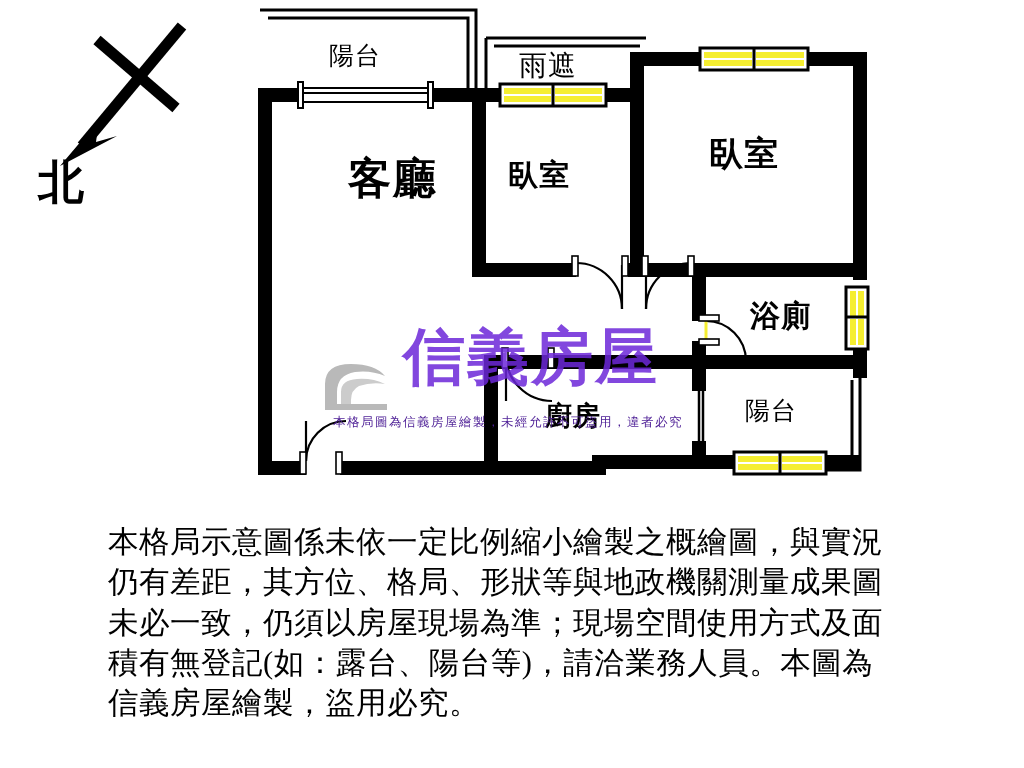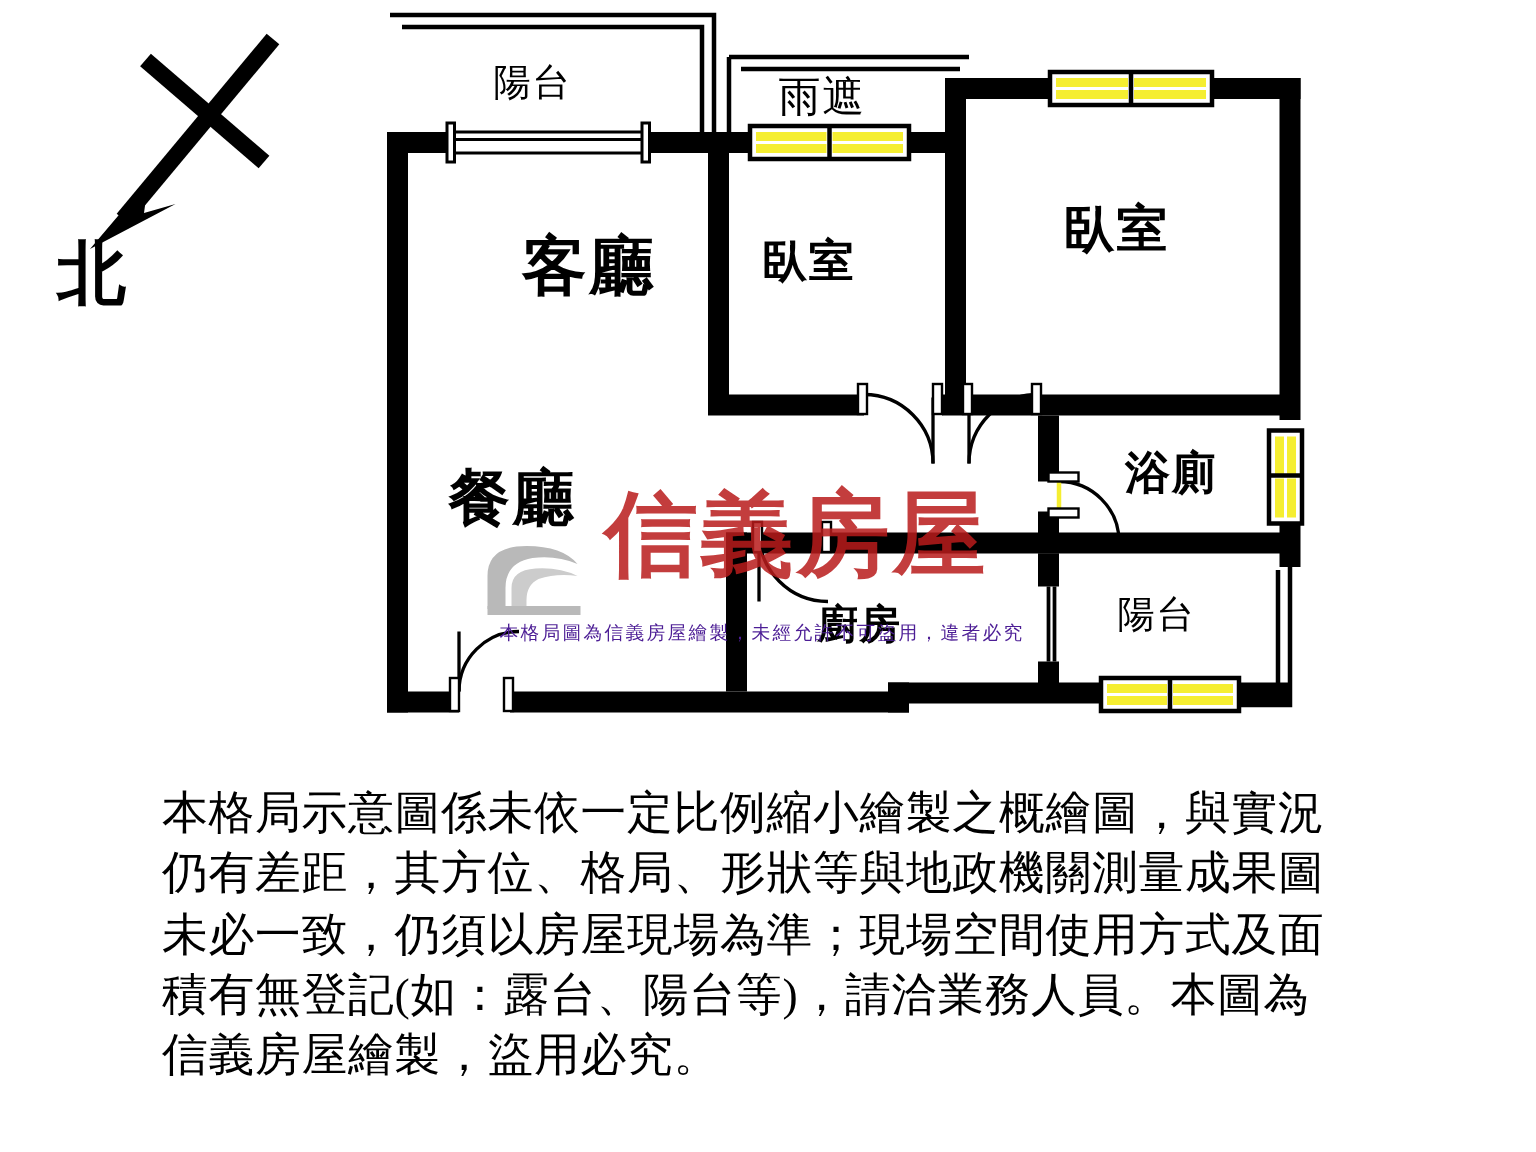--- a/index.html
+++ b/index.html
@@ -75,21 +75,21 @@
     height: 110px;
     pointer-events: none;
     z-index: 5;
   }
   .wm-text {
     position: absolute;
     left: 128px;
     top: -4px;
     font-size: 62px;
     font-weight: 700;
-    color: #b91c1c;
+    color: #6d28d9;
     opacity: 0.85;
     letter-spacing: 2px;
     font-family: "Liberation Serif", "DejaVu Serif", serif;
     line-height: 1;
     white-space: nowrap;
   }
   .wm-small {
     position: absolute;
     left: 58px;
     top: 84px;
@@ -292,21 +292,20 @@
         <path d="M306,461 A40,40 0 0 1 346,421"></path>
         <path d="M306,461 L306,421"></path>
         <rect x="300" y="452" width="6" height="22" fill="#fff" stroke="#000" stroke-width="1.6"></rect>
         <rect x="336" y="452" width="6" height="22" fill="#fff" stroke="#000" stroke-width="1.6"></rect>
       </g>
     </g>
 
   </svg>
 
   <div class="room-label lbl-living">客廳</div>
-  <div class="room-label lbl-dining">餐廳</div>
   <div class="room-label lbl-bed1">臥室</div>
   <div class="room-label lbl-bed2">臥室</div>
   <div class="room-label lbl-kitchen">廚房</div>
   <div class="room-label lbl-bath">浴廁</div>
   <div class="room-label lbl-balcony1">陽台</div>
   <div class="room-label lbl-balcony2">陽台</div>
   <div class="room-label lbl-canopy">雨遮</div>
 
   <div class="watermark">
     <svg class="wm-logo" viewBox="0 0 78 62" xmlns="http://www.w3.org/2000/svg">

